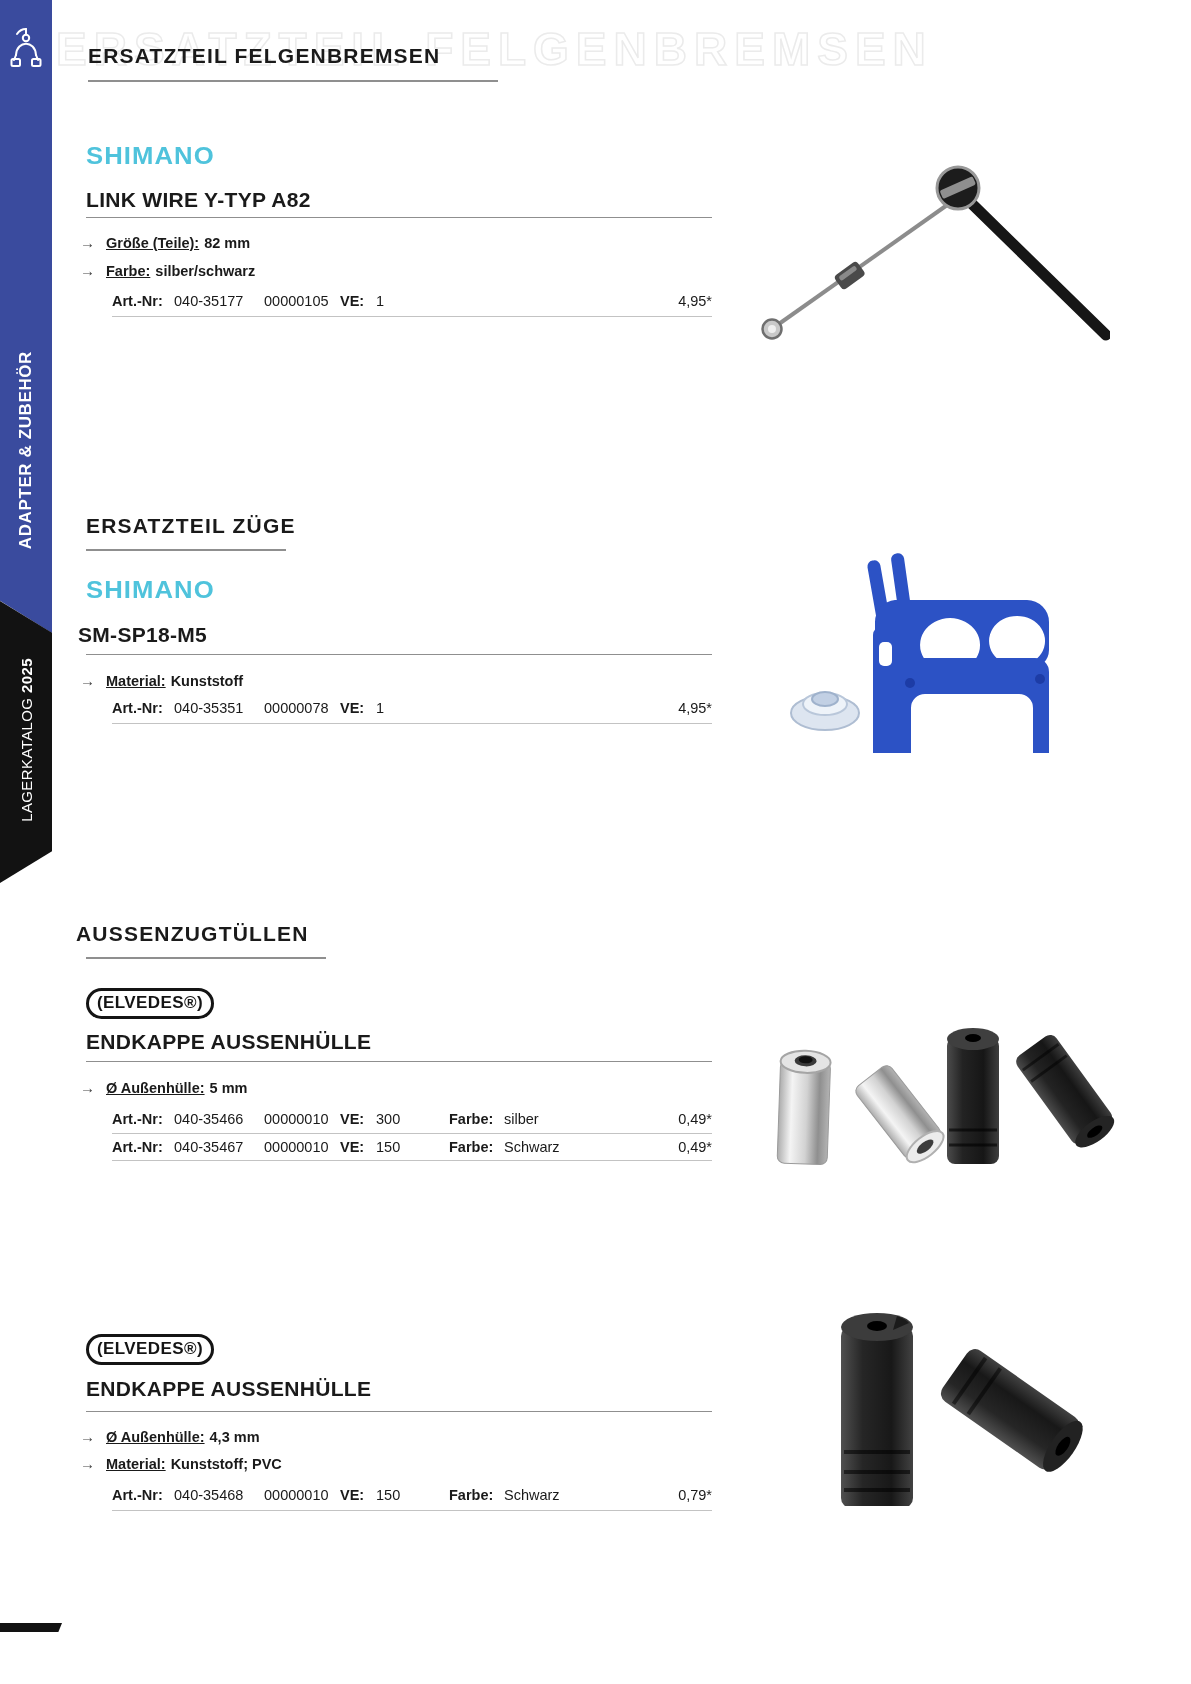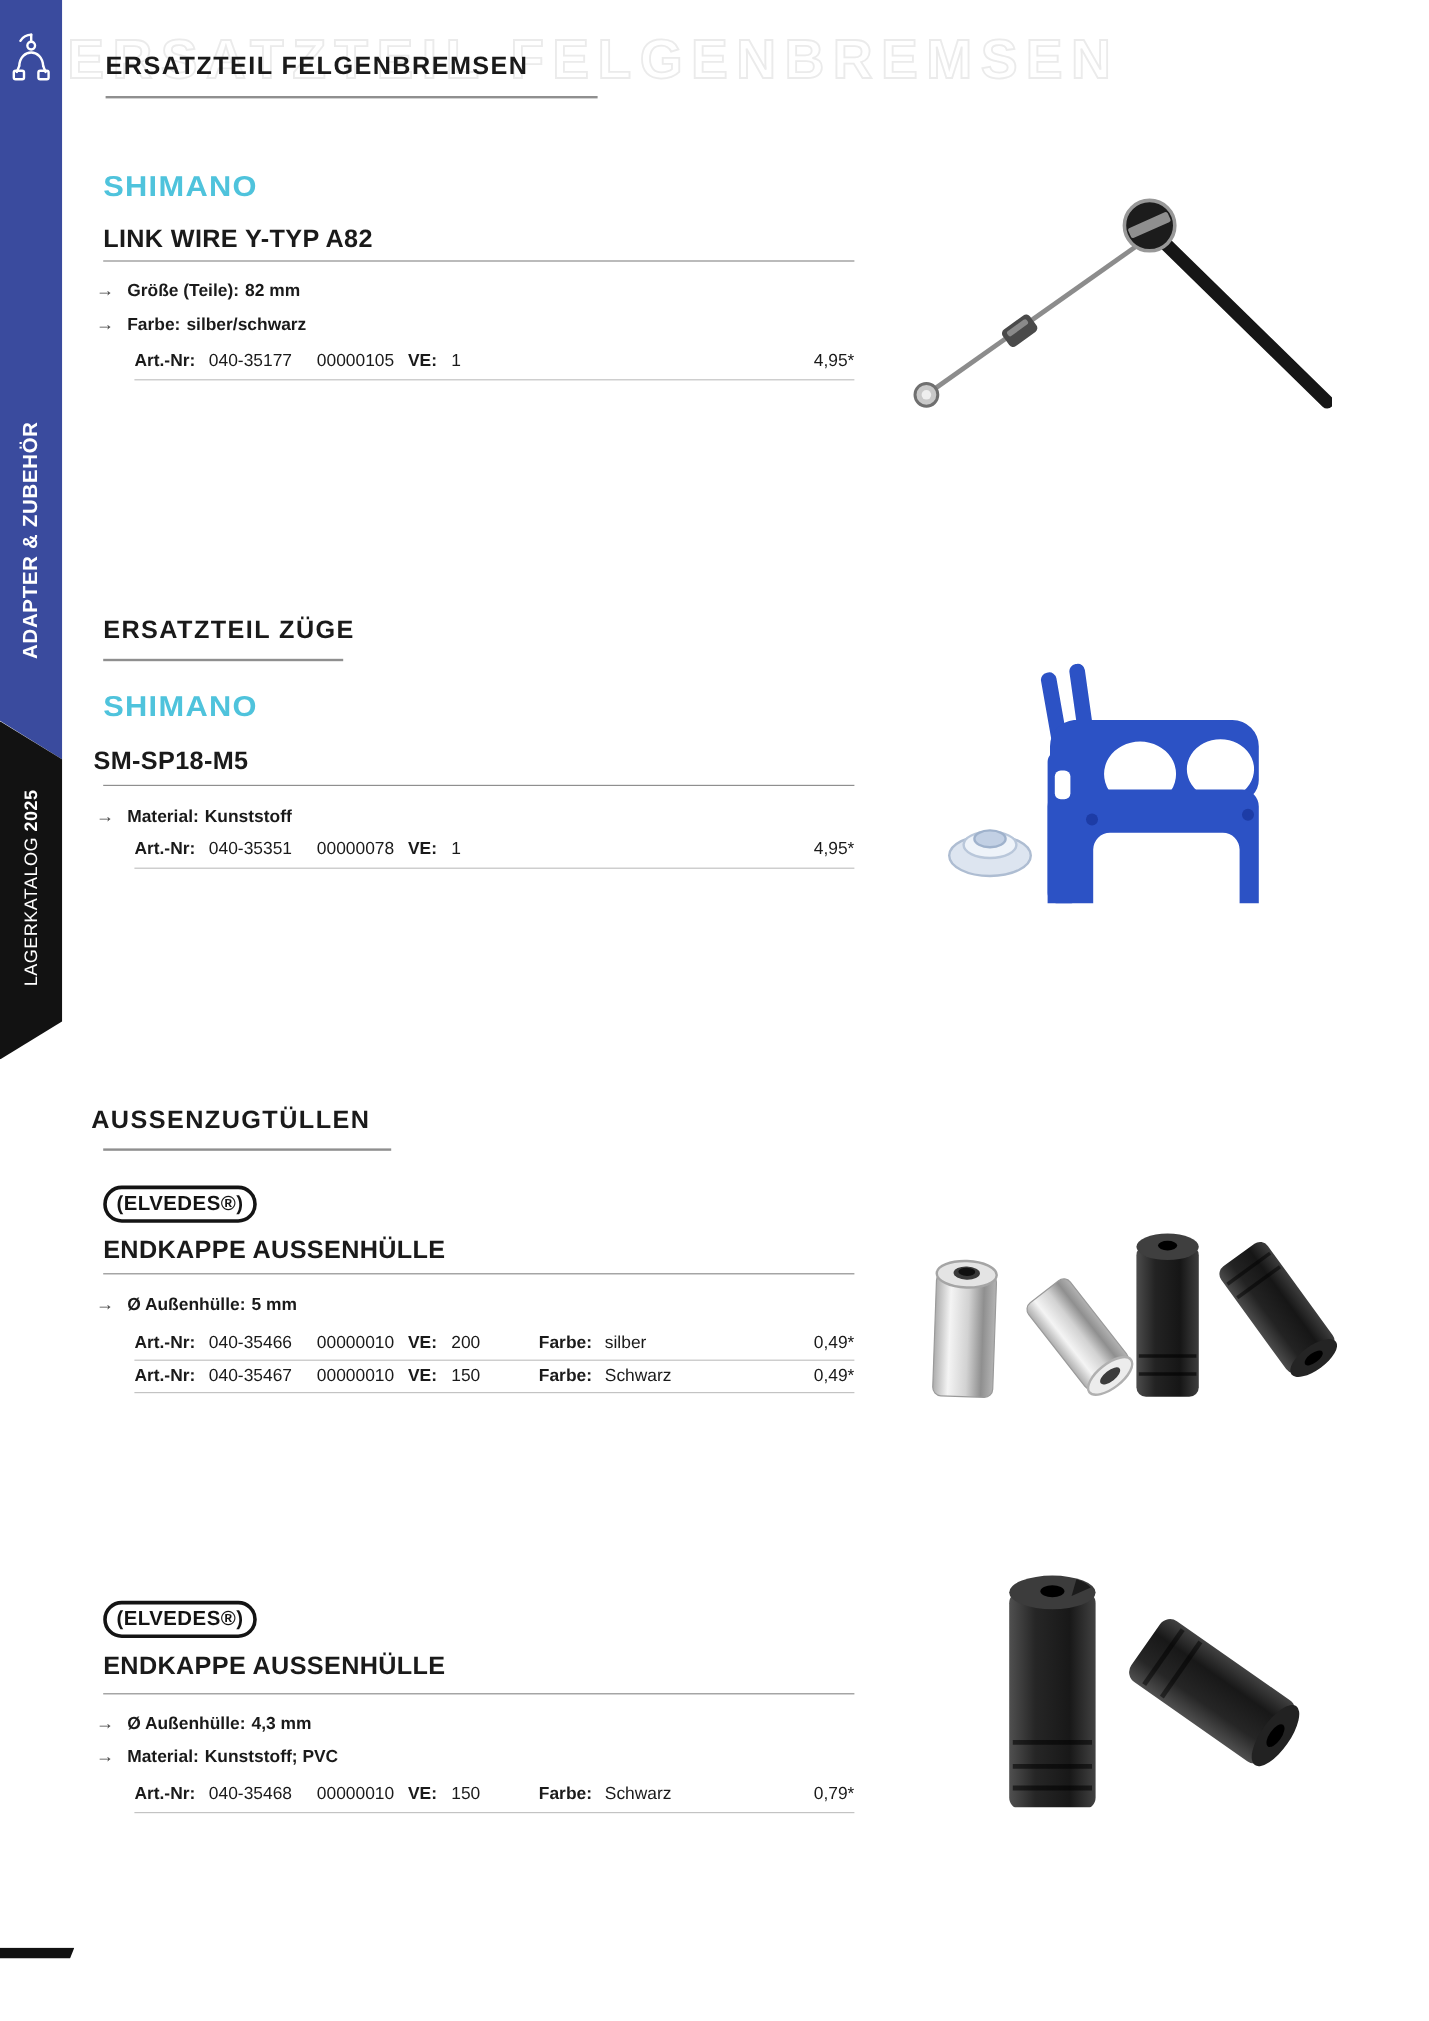--- a/index.html
+++ b/index.html
@@ -50,21 +50,21 @@
     padding:2px 8px 3px 8px; font-size:17px; font-weight:800; letter-spacing:0.4px;
     color:#141414; background:#fff; white-space:nowrap;
   }
 
   
   .product-title { position:absolute; font-size:21px; font-weight:700; letter-spacing:0.3px; white-space:nowrap; }
   .section-heading { position:absolute; font-size:21px; font-weight:800; letter-spacing:1.2px; white-space:nowrap; }
 
   .attr-row { position:absolute; left:80px; display:flex; align-items:baseline; font-size:14.5px; white-space:nowrap; }
   .attr-arrow { width:26px; font-size:15px; color:#444; font-weight:400; }
-  .attr-label { font-weight:700; }
+  .attr-label { font-weight:700;text-decoration:underline; }
   .attr-value { font-weight:700; margin-left:5px; }
 
   .art-row { position:absolute; left:112px; width:600px; height:18px; font-size:14.5px; }
   .art-row span { position:absolute; top:0; white-space:nowrap; }
   .f-art-label { left:0; font-weight:700; }
   .f-art-val   { left:62px; }
   .f-code      { left:152px; }
   .f-ve-label  { left:228px; font-weight:700; }
   .f-ve-val    { left:264px; }
   .f-farbe-label { left:337px; font-weight:700; }
@@ -203,21 +203,21 @@
     <span class="attr-arrow">→</span>
     <span class="attr-label">Ø Außenhülle:</span>
     <span class="attr-value">5 mm</span>
   </div>
 
   <div class="art-row" style="top:1111px;">
     <span class="f-art-label">Art.-Nr:</span>
     <span class="f-art-val">040-35466</span>
     <span class="f-code">00000010</span>
     <span class="f-ve-label">VE:</span>
-    <span class="f-ve-val">200</span>
+    <span class="f-ve-val">300</span>
     <span class="f-farbe-label">Farbe:</span>
     <span class="f-farbe-val">silber</span>
     <span class="f-price">0,49*</span>
   </div>
   <div class="rule light" style="left:112px; top:1133px; width:600px;"></div>
 
   <div class="art-row" style="top:1139px;">
     <span class="f-art-label">Art.-Nr:</span>
     <span class="f-art-val">040-35467</span>
     <span class="f-code">00000010</span>

